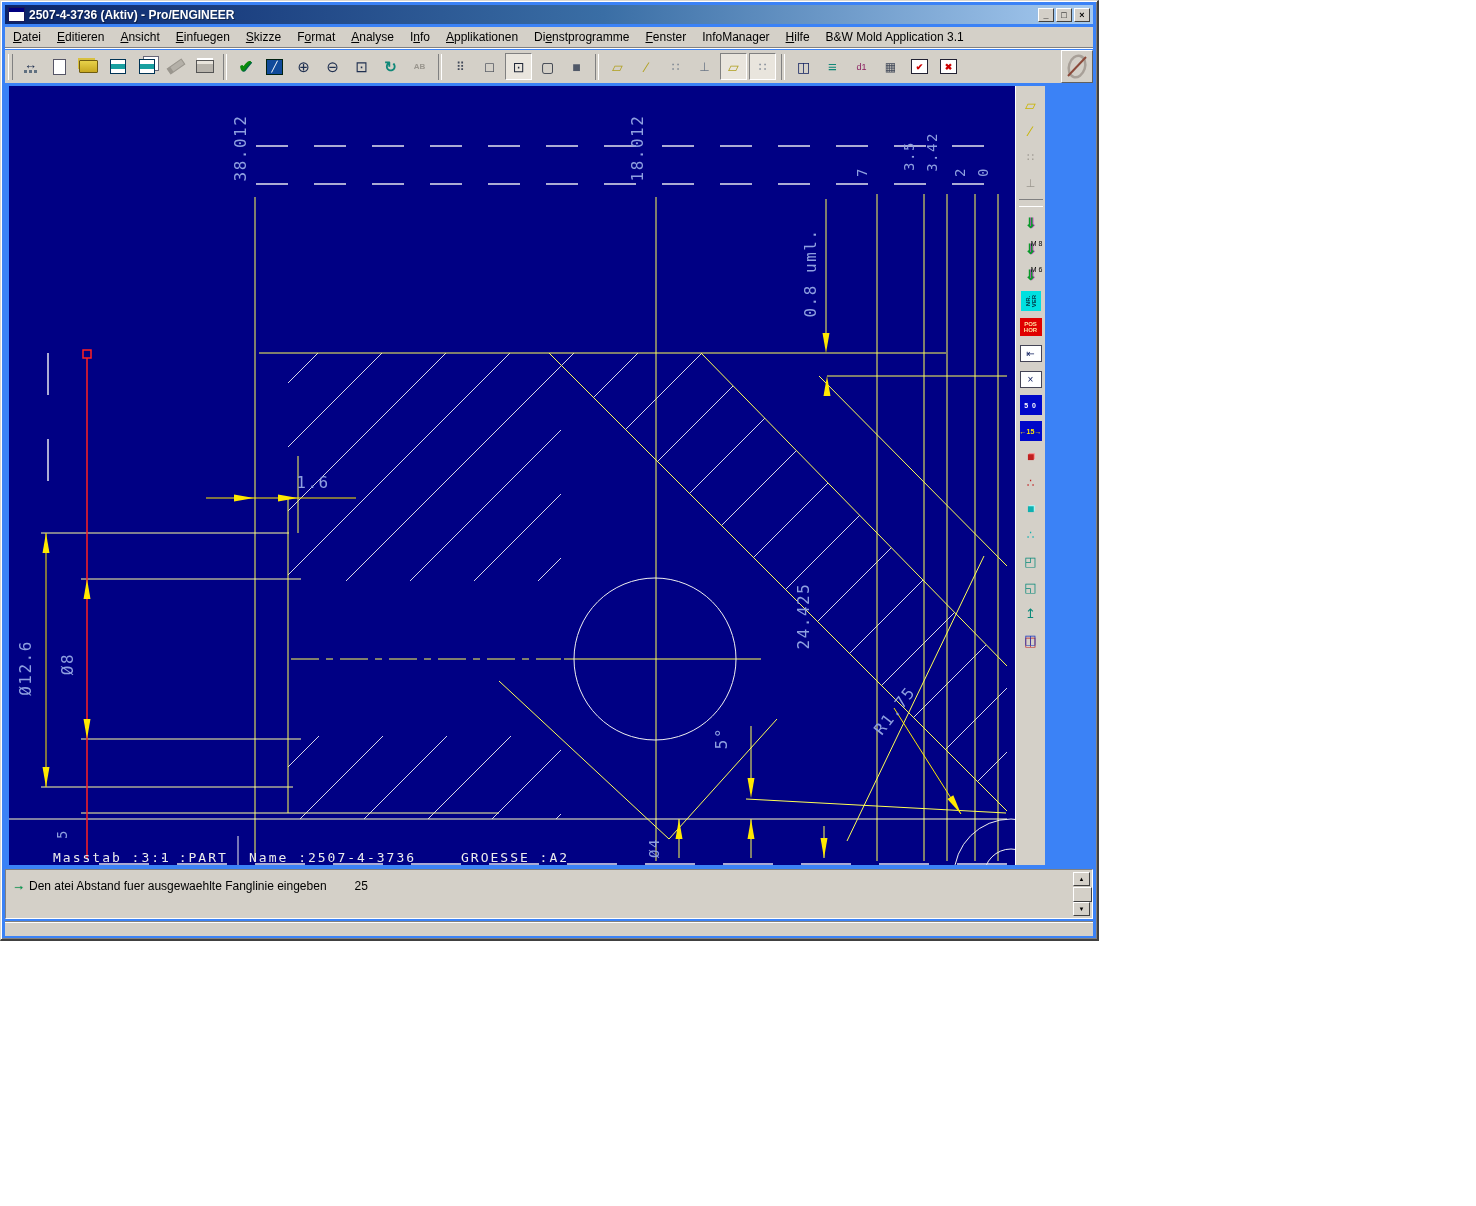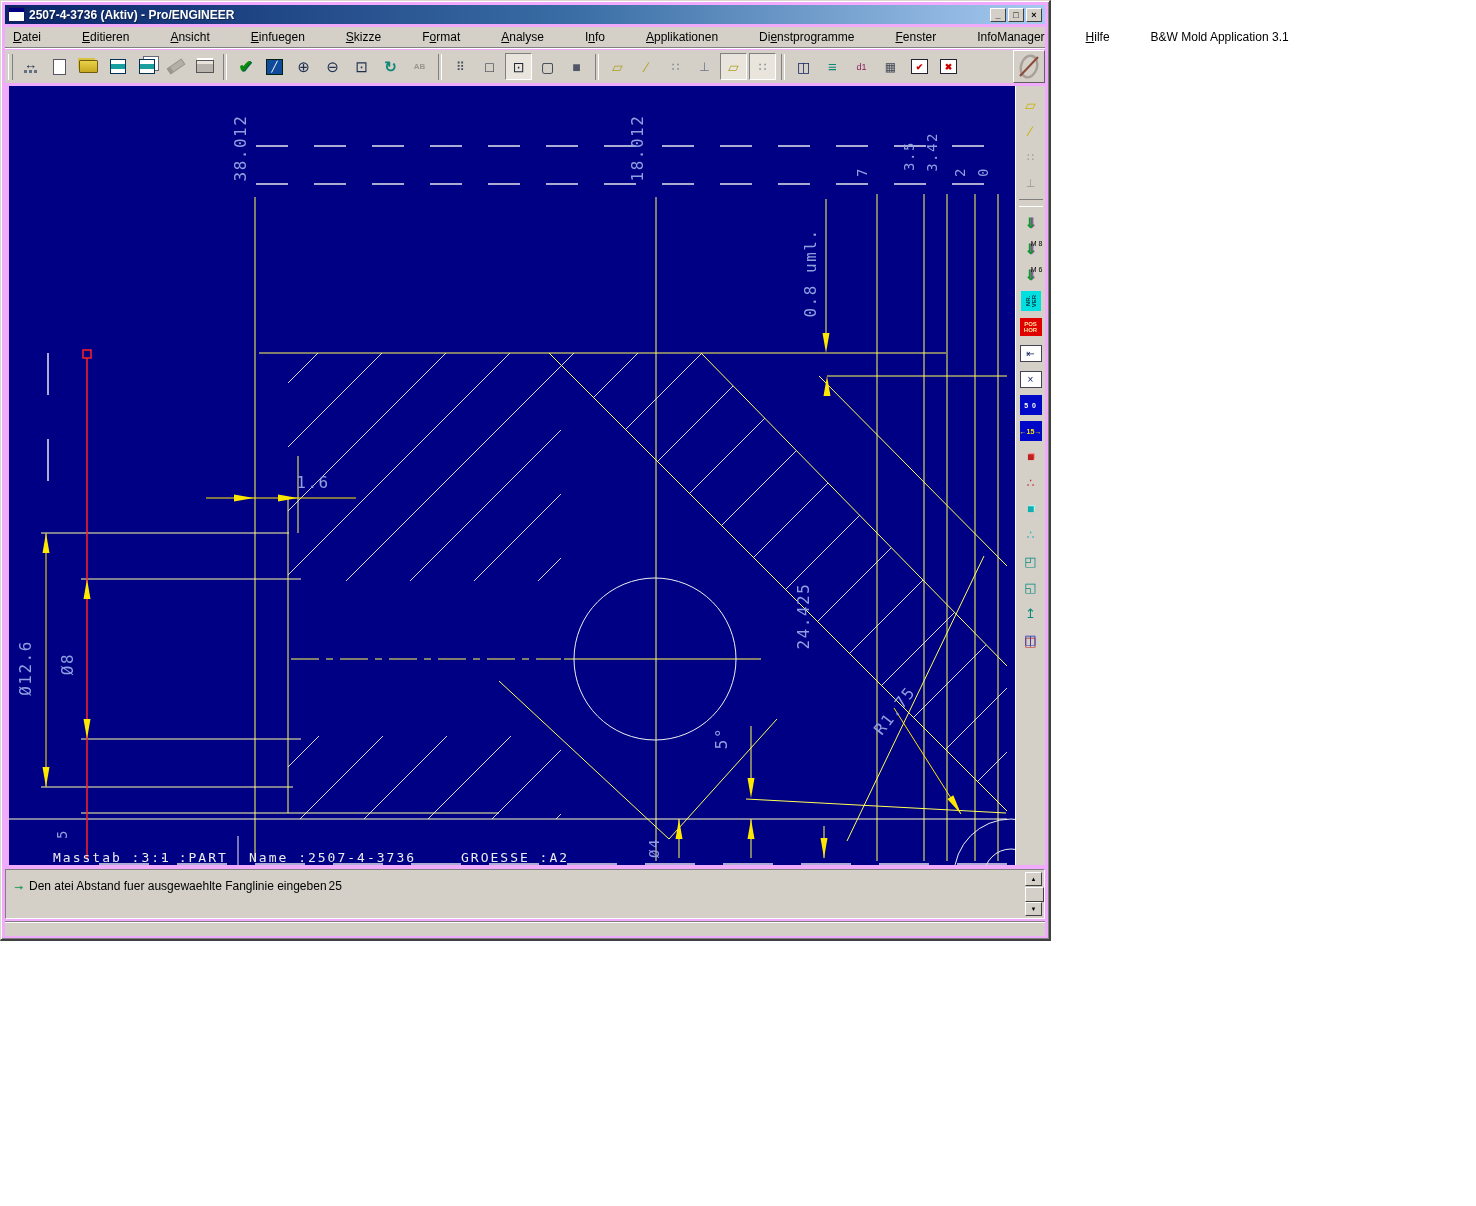--- a/index.html
+++ b/index.html
@@ -1,35 +1,35 @@
 <!DOCTYPE html>
 <html><head>
 <meta charset="utf-8">
 <style>
   html,body{margin:0;padding:0;}
   body{width:1476px;height:1206px;background:#ffffff;font-family:"Liberation Sans",sans-serif;position:relative;}
   
-  #appwin{position:absolute;left:0;top:0;width:1048px;height:938px;background:#f0abfc;
+  #appwin{position:absolute;left:0;top:0;width:1048px;height:938px;background:#3b82f6;
     border-top:1px solid #dcd8d0;border-left:1px solid #dcd8d0;
     border-right:2px solid #404040;border-bottom:2px solid #404040;
-    box-shadow:inset 1px 1px 0 #fff, inset -1px -1px 0 #808080;}
+    box-shadow:inset 1px 1px 0 #fff, inset -1px -1px 0 #808080;padding-left:48px;}
   
   #titlebar{position:absolute;left:4px;top:4px;right:4px;height:19px;
     background:linear-gradient(90deg,#0a246a,#3a6ea5 55%,#a6caf0);
     display:flex;align-items:center;padding:0 3px;color:#fff;}
   #titlebar .ttext{font-size:12px;font-weight:bold;margin-left:4px;white-space:nowrap;
     text-shadow:1px 1px 0 rgba(0,0,0,.4);}
   .appicon{width:15px;height:13px;background:#fff;border:1px solid #1a1a5a;position:relative;flex:0 0 auto;}
   .appicon:before{content:"";position:absolute;left:0;top:0;right:0;height:4px;background:#000080;}
   #wincontrols{margin-left:auto;display:flex;gap:2px;}
   .winbtn{width:16px;height:14px;background:#d4d0c8;border:1px solid;border-color:#fff #404040 #404040 #fff;
     font-size:9px;line-height:12px;text-align:center;color:#000;font-weight:bold;padding:0;}
   
   #menubar{position:absolute;left:4px;top:26px;right:4px;height:20px;display:flex;align-items:center;
-    background:#d4d0c8;border-bottom:1px solid #808080;box-shadow:0 1px 0 #fff;gap:25px;}
+    background:#d4d0c8;border-bottom:1px solid #808080;box-shadow:0 1px 0 #fff;}
   .mitem{padding:2px 8px;font-size:12px;color:#000;white-space:nowrap;}
   .mitem u{text-decoration:underline;}
   
   #toolbar{position:absolute;left:4px;top:49px;right:4px;height:33px;display:flex;align-items:center;
     background:#d4d0c8;}
   .tsep{width:2px;height:26px;border-left:1px solid #808080;border-right:1px solid #fff;margin:0 4px;}
   .thandle{width:3px;height:26px;border-left:1px solid #fff;border-right:1px solid #808080;margin:0 3px;}
   .tbtn{width:27px;height:27px;margin:0 1px;background:#d4d0c8;border:1px solid #d4d0c8;
     display:flex;align-items:center;justify-content:center;padding:0;position:relative;}
   .tbtn.pressed{background:#e9e5dd;border-color:#808080 #fff #fff #808080;}
@@ -84,21 +84,21 @@
   .s-redpat{font-size:12px;color:#c02020;}
   .s-cyancube{font-size:12px;color:#10b0b0;text-shadow:1px -1px 0 #a0ffff;}
   .s-cyanpat{font-size:12px;color:#10b0b0;}
   .s-teal{font-size:13px;color:#0a8a7a;}
   .s-mirror{font-size:13px;color:#1030c0;text-shadow:0 2px 0 #c02020;}
   
   #msgbar{position:absolute;left:4px;top:868px;right:4px;height:48px;background:#d4d0c8;
     border:1px solid;border-color:#808080 #fff #fff #808080;}
   #msgline{position:absolute;left:6px;top:8px;display:flex;align-items:center;font-size:12px;color:#000;}
   #promptarrow{color:#00a050;font-weight:bold;font-size:13px;margin-right:4px;text-shadow:0 0 1px #006030;}
-  #msgvalue{margin-left:2px;text-align:right;}
+  #msgvalue{margin-left:28px;text-align:right;}
   #msgscroll{position:absolute;right:2px;top:2px;width:17px;bottom:2px;background:#c8c4bc;}
   .scbtn{position:absolute;left:0;width:17px;height:14px;background:#d4d0c8;border:1px solid;
     border-color:#fff #404040 #404040 #fff;font-size:6px;line-height:11px;text-align:center;color:#000;padding:0;}
   #scup{top:0;}
   #scdn{bottom:0;}
   #scthumb{position:absolute;left:0;top:15px;width:17px;height:13px;background:#d4d0c8;border:1px solid;
     border-color:#fff #404040 #404040 #fff;}
   #bottomstrip{position:absolute;left:4px;top:920px;right:4px;height:14px;background:#d4d0c8;
     border-top:1px solid #808080;box-shadow:0 1px 0 #fff inset;}
   

